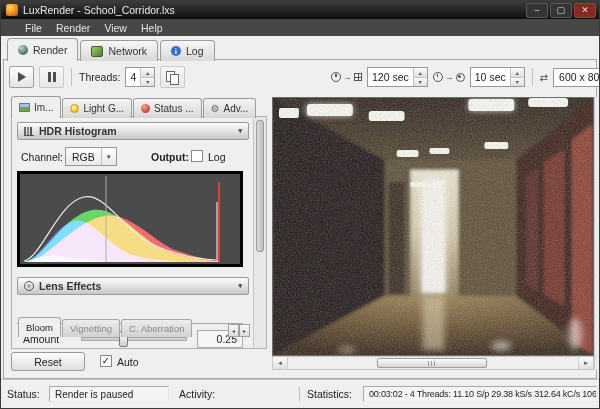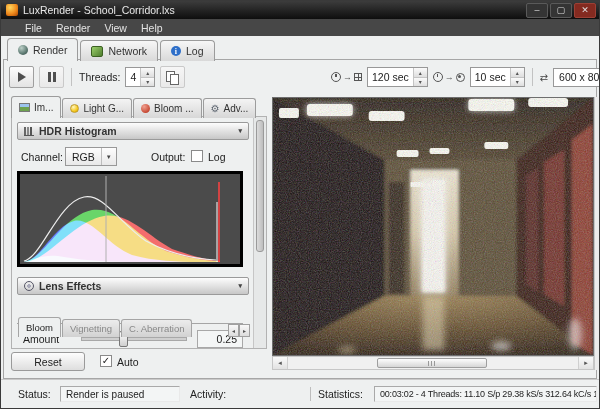--- a/index.html
+++ b/index.html
@@ -117,21 +117,21 @@
     display:flex;align-items:stretch;box-sizing:border-box;}
   .hs-btn{width:14px;display:flex;align-items:center;justify-content:center;font-size:7px;color:#555;background:linear-gradient(#fafafa,#e2e2e2);border-right:1px solid #cfcfcf;}
   .hs-btn.right{margin-left:auto;border-right:none;border-left:1px solid #cfcfcf;}
   .hs-thumb{position:absolute;left:104px;top:1px;width:110px;height:10px;border:1px solid #9e9e9e;border-radius:2px;
     background:linear-gradient(#fdfdfd,#d6d6d6);box-sizing:border-box;}
   .hs-thumb::after{content:"";position:absolute;left:50%;top:2px;width:7px;height:5px;margin-left:-4px;
     background:linear-gradient(90deg,#999 0 1px,#0000 1px 3px,#999 3px 4px,#0000 4px 6px,#999 6px 7px);}
   .vscroll-strip{position:absolute;left:593px;top:96px;width:6px;height:273px;background:#ececec;border-left:1px solid #c6c6c6;box-sizing:border-box;}
   
   .statusbar{position:absolute;left:0;right:0;bottom:0;height:28px;background:#eef0f0;border-top:1px solid #c9c9c9;}
-  .sb-inner{position:absolute;top:6px;left:11px;right:0;height:16px;}
+  .sb-inner{position:absolute;top:6px;left:0;right:0;height:16px;}
   .sb-label{position:absolute;font-size:10.5px;color:#222;top:2px;}
   .sfield{position:absolute;height:16px;border:1px solid;border-color:#a9a9a9 #e9e9e9 #e9e9e9 #a9a9a9;background:#f3f5f5;
     display:flex;align-items:center;padding:0 5px;font-size:10px;box-sizing:border-box;white-space:nowrap;overflow:hidden;}
   .sb-div{position:absolute;width:1px;height:14px;background:#bdbdbd;top:1px;}
   .stats-text{font-size:9px;letter-spacing:-0.2px;}
 </style>
 </head>
 <body>
 
 <div class="window">
@@ -232,21 +232,21 @@
     <span class="stab active">
       <span class="ico-img"></span>
       <span>Im...</span>
     </span>
     <span class="stab">
       <span class="ico-bulb"></span>
       <span>Light G...</span>
     </span>
     <span class="stab">
       <span class="ico-refine"></span>
-      <span>Bloom ...</span>
+      <span>Status ...</span>
     </span>
     <span class="stab">
       <span class="ico-gear">⚙</span>
       <span>Adv...</span>
     </span>
   </div>
 
   <div class="panel-frame"></div>
 
   <div class="secheader" style="left:16px;top:121px;width:232px;">
@@ -254,21 +254,21 @@
     <span>HDR Histogram</span>
     <span class="spring"></span>
     <span class="tri">▾</span>
   </div>
 
   <span class="hrow-label" style="left:20px;top:150px;">Channel:</span>
   <span class="combo" style="left:64px;top:146px;">
     <span class="cval">RGB</span>
     <span class="carr">▼</span>
   </span>
-  <span class="hrow-label" style="left:150px;top:150px;">Output:</span>
+  <span class="hrow-label" style="left:150px;top:150px;font-weight:bold;">Output:</span>
   <span class="cb" style="position:absolute;left:190px;top:149px;"></span>
   <span class="hrow-label" style="left:207px;top:150px;">Log</span>
 
   <div class="histo-box">
     <svg viewBox="0 0 220 90" preserveAspectRatio="none">
       <rect width="220" height="90" fill="#4b4b4b"></rect>
       <path d="M4,88 C20,86 34,52 54,47 C72,43 88,72 112,81 C134,87 158,88 178,88 Z" fill="#2742f5" style="mix-blend-mode:screen"></path>
       <path d="M4,88 C24,85 42,42 72,36 C98,32 118,64 146,77 C168,84 186,87 198,87 L198,88 Z" fill="#2bc42b" style="mix-blend-mode:screen"></path>
       <path d="M4,88 C28,87 52,48 84,42 C108,38 128,62 152,75 C172,82 188,86 200,87 L200,88 Z" fill="#f03030" style="mix-blend-mode:screen"></path>
       <path d="M4,88 C14,85 26,79 44,83 C66,87 92,88 118,88 Z" fill="#20c8c8" style="mix-blend-mode:screen"></path>

